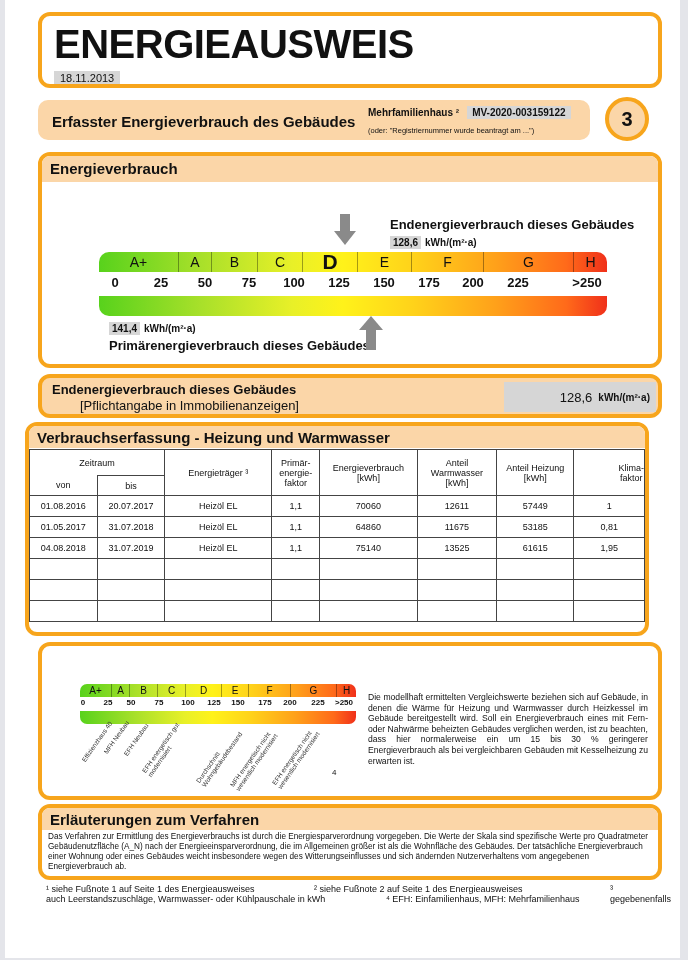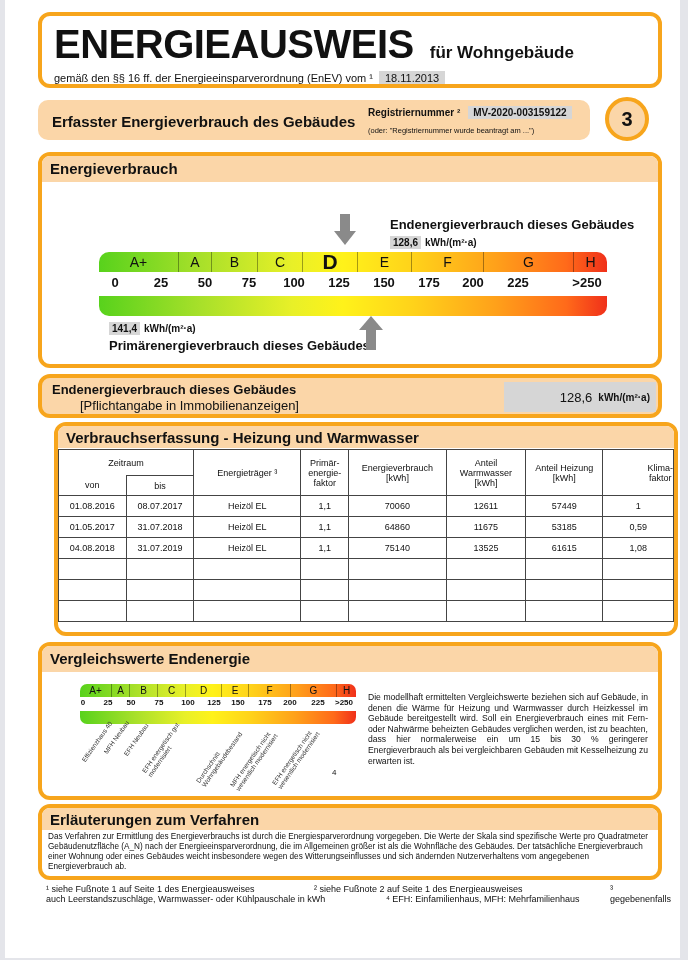--- a/index.html
+++ b/index.html
@@ -45,34 +45,32 @@
   .foot { font-size: 9px; line-height: 10px; }
   .small-scale .seg { font-size: 10px; line-height: 13px; }
   .rot { position:absolute; font-size: 6.5px; color:#333; transform-origin: left bottom; transform: rotate(-55deg); white-space: nowrap; line-height: 7px; }
 </style>
 </head>
 <body>
 
 <div class="page">
 
   <div class="box" style="left:33px; top:12px; width:624px; height:76px;">
-    <div class="abs" style="left:12px; top:6px; display:flex; align-items:baseline; gap:16px;">
+    <div class="abs" style="left:12px; top:6px; display:flex; align-items:baseline; gap:0;">
       <span class="title-big">ENERGIEAUSWEIS</span>
-      <span class="title-sub">für Wohngebäude</span>
     </div>
     <div class="abs gemass" style="left:12px; top:55px; display:flex; gap:6px; align-items:center;">
-      <span>gemäß den §§ 16 ff. der Energieeinsparverordnung (EnEV) vom ¹</span>
       <span class="date-box">18.11.2013</span>
     </div>
   </div>
 
   <div class="abs" style="left:33px; top:100px; width:552px; height:40px; background:#fbd6a8; border-radius:10px;">
     <span class="abs" style="left:14px; top:13px; font-size:15px; font-weight:bold;">Erfasster Energieverbrauch des Gebäudes</span>
     <div class="abs" style="left:330px; top:6px; display:flex; gap:8px; align-items:center; font-size:10px; font-weight:bold;">
-      <span>Registriernummer ²</span>
+      <span>Mehrfamilienhaus ²</span>
       <span class="grey" style="padding:1px 5px;text-align:right;">MV-2020-003159122</span>
     </div>
     <span class="abs" style="left:330px; top:26px; font-size:7.5px;">(oder: "Registriernummer wurde beantragt am ...")</span>
   </div>
   <div class="abs" style="left:600px; top:97px; width:44px; height:44px; border:4px solid #f7a51c; border-radius:50%; background:#fbd6a8; display:flex; align-items:center; justify-content:center;">
     <span style="font-size:20px; font-weight:bold;">3</span>
   </div>
 
   <div class="box" style="left:33px; top:152px; width:624px; height:216px;">
     <div class="hdr" style="height:26px; line-height:20px;">Energieverbrauch</div>
@@ -129,21 +127,21 @@
 
   <div class="box" style="left:33px; top:374px; width:624px; height:44px; background:#fbd6a8;">
     <span class="abs" style="left:10px; top:4px; font-size:13px; font-weight:bold;">Endenergieverbrauch dieses Gebäudes</span>
     <span class="abs" style="left:10px; top:20px; font-size:13px;padding-left:28px;">[Pflichtangabe in Immobilienanzeigen]</span>
     <div class="abs grey" style="left:462px; top:4px; width:152px; height:30px; display:flex; align-items:center; justify-content:flex-end; gap:6px; padding-right:6px;">
       <span style="font-size:13px;">128,6</span>
       <span style="font-size:10px; font-weight:bold;">kWh/(m²·a)</span>
     </div>
   </div>
 
-  <div class="box" style="left:49px; top:422px; width:624px; height:214px;">
+  <div class="box" style="left:20px; top:422px; width:624px; height:214px;">
     <div class="hdr">Verbrauchserfassung - Heizung und Warmwasser</div>
     <table style="margin-top:1px;">
       <colgroup>
         <col style="width:68px">
           <col style="width:68px">
           <col style="width:108px">
           <col style="width:48px">
           <col style="width:98px">
           <col style="width:80px">
           <col style="width:78px">
@@ -165,47 +163,47 @@
 [kWh]</th>
         <th rowspan="2" style="white-space:pre-line;padding-left:44px;">Klima-
 faktor</th>
       </tr>
       <tr style="height:20px;">
         <th style="border-top:none;">von</th>
         <th>bis</th>
       </tr>
       <tr>
         <td>01.08.2016</td>
-        <td>08.07.2017</td>
+        <td>20.07.2017</td>
         <td>Heizöl EL</td>
         <td>1,1</td>
         <td>70060</td>
         <td>12611</td>
         <td>57449</td>
         <td>1</td>
       </tr>
       <tr>
         <td>01.05.2017</td>
         <td>31.07.2018</td>
         <td>Heizöl EL</td>
         <td>1,1</td>
         <td>64860</td>
         <td>11675</td>
         <td>53185</td>
-        <td>0,59</td>
+        <td>0,81</td>
       </tr>
       <tr>
         <td>04.08.2018</td>
         <td>31.07.2019</td>
         <td>Heizöl EL</td>
         <td>1,1</td>
         <td>75140</td>
         <td>13525</td>
         <td>61615</td>
-        <td>1,08</td>
+        <td>1,95</td>
       </tr>
       <tr>
             <td></td>
             <td></td>
             <td></td>
             <td></td>
             <td></td>
             <td></td>
             <td></td>
             <td></td>
@@ -228,21 +226,20 @@
             <td></td>
             <td></td>
             <td></td>
             <td></td>
           </tr>
     </tbody>
       </table>
   </div>
 
   <div class="box" style="left:33px; top:642px; width:624px; height:158px;">
-    <div class="hdr" style="height:26px; line-height:20px;">Vergleichswerte Endenergie</div>
     <div class="abs small-scale" style="left:38px; top:38px; width:276px;">
       <div class="scale-top" style="height:13px; border-radius:7px 7px 0 0;">
         <div class="seg" style="width:32px">A+</div>
         <div class="seg" style="width:18px">A</div>
         <div class="seg" style="width:28px">B</div>
         <div class="seg" style="width:28px">C</div>
         <div class="seg" style="width:36px">D</div>
         <div class="seg" style="width:27px">E</div>
         <div class="seg" style="width:42px">F</div>
         <div class="seg" style="width:46px">G</div>

